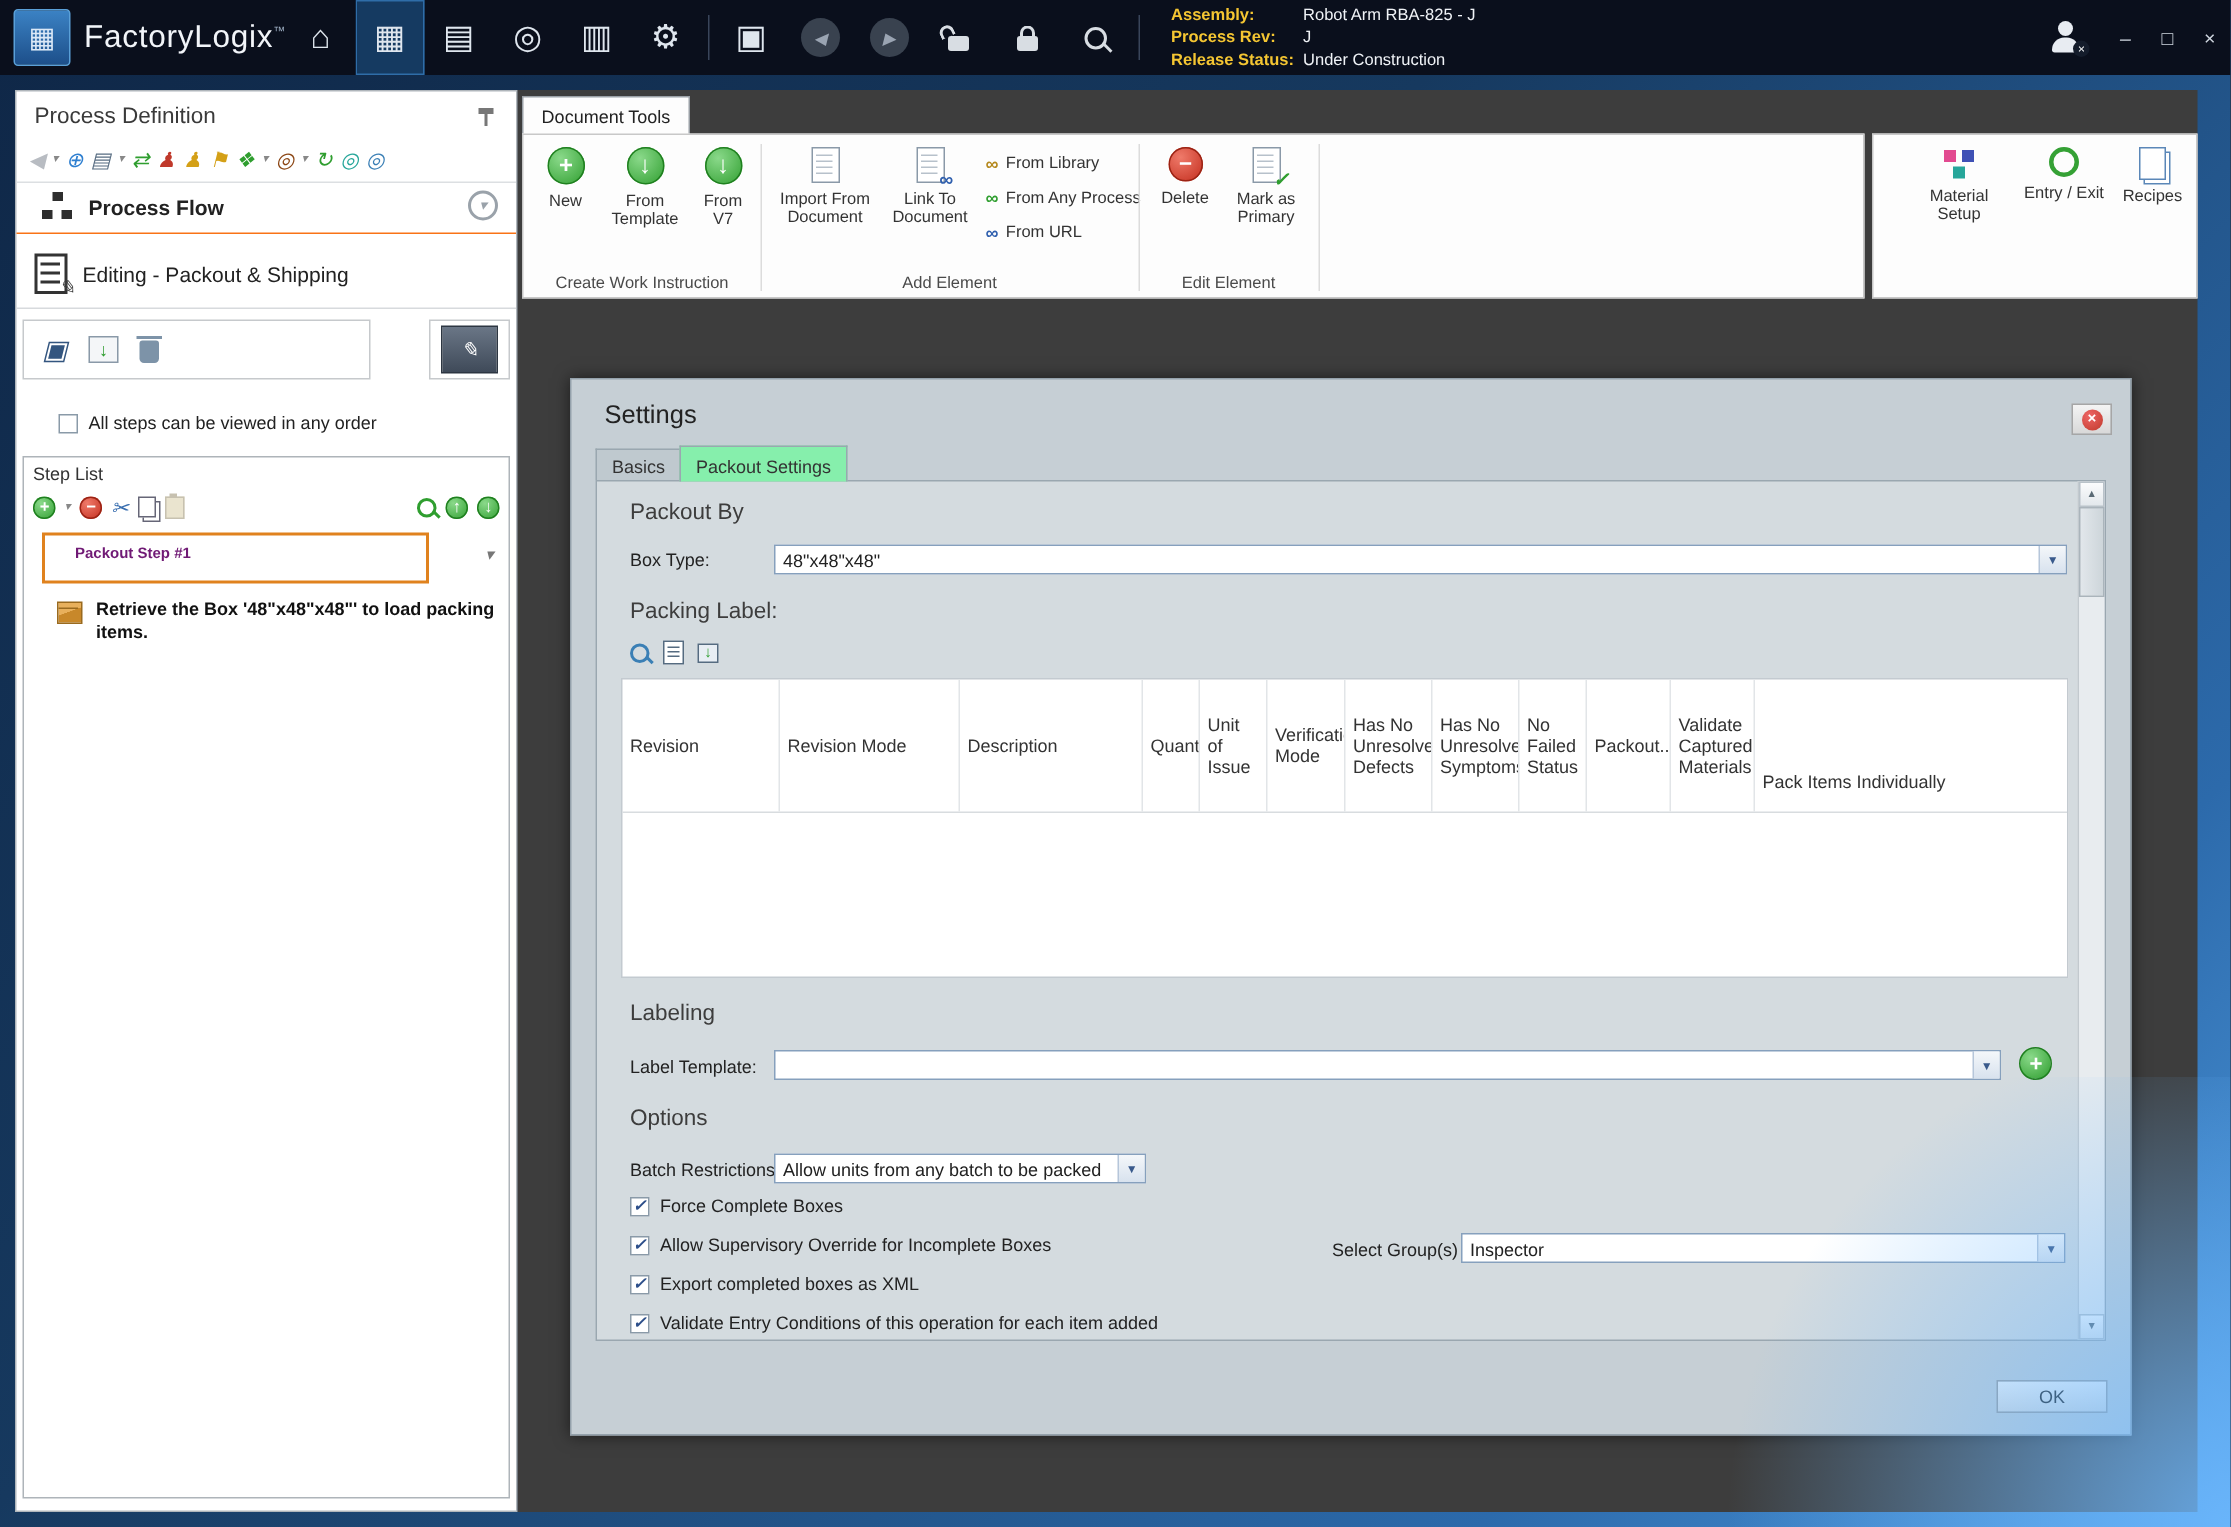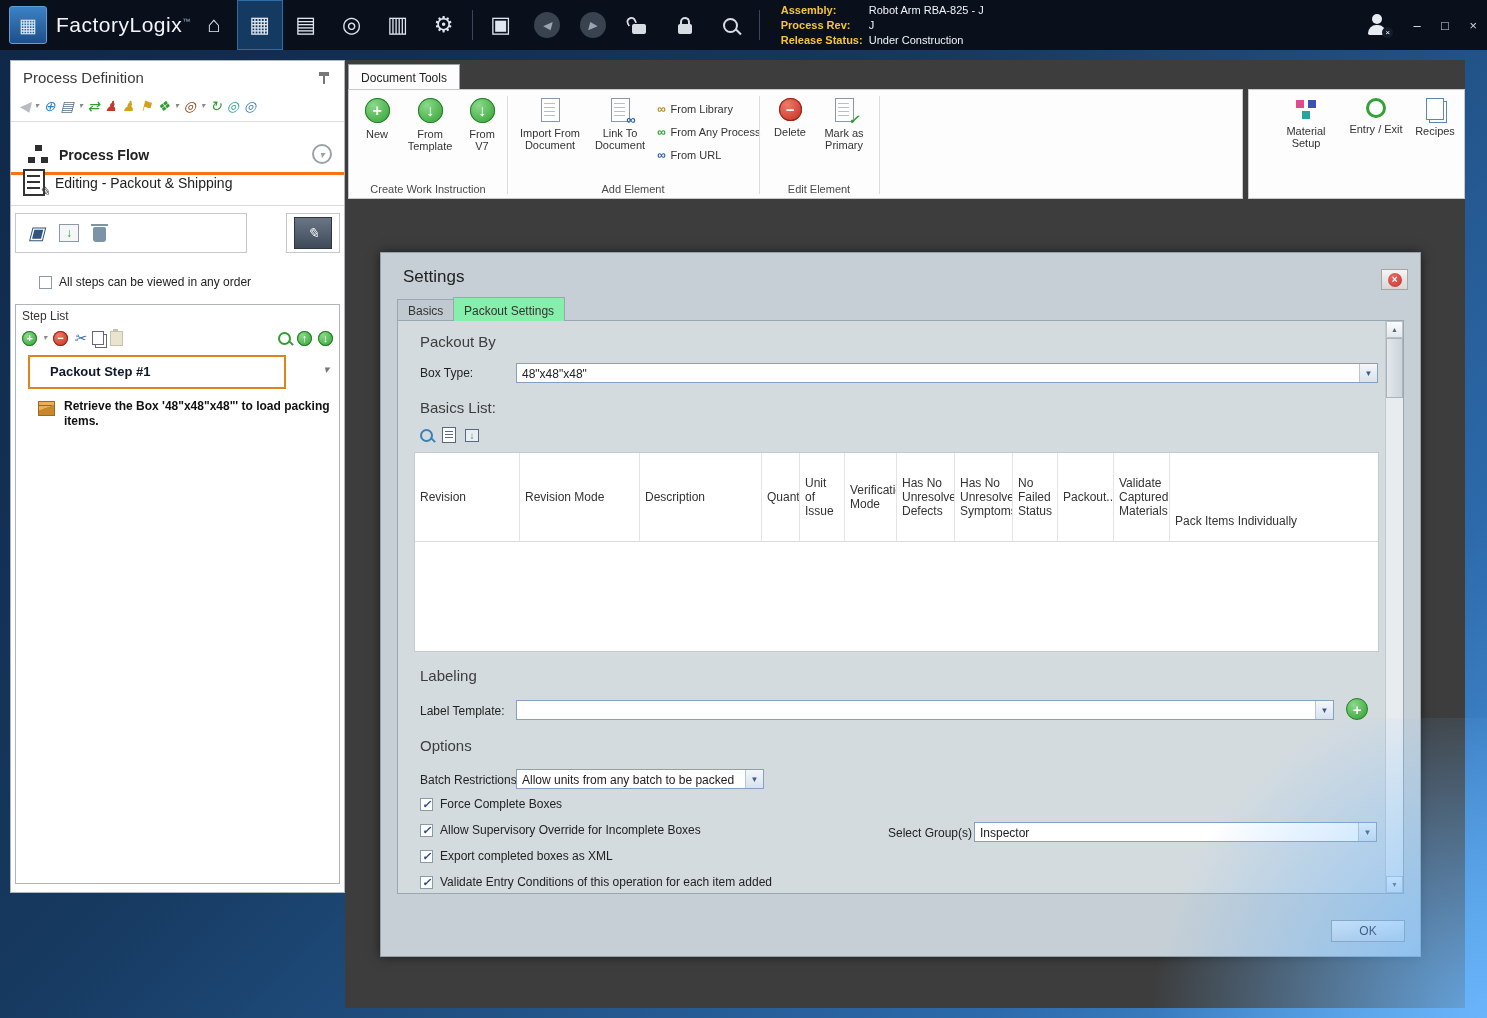--- a/index.html
+++ b/index.html
@@ -28,31 +28,31 @@
   .asm-label{color:#f5c632;font-weight:bold;width:88px;}
   .asm-val{color:#f0f3f7;}
   .tb-right{margin-left:auto;display:flex;align-items:center;height:50px;}
   .person{position:relative;width:24px;height:22px;margin-right:14px;}
   .person::before{content:"";position:absolute;left:7px;top:0;width:10px;height:10px;border-radius:50%;background:#e8ecf2;}
   .person::after{content:"";position:absolute;left:3px;top:11px;width:18px;height:10px;border-radius:9px 9px 2px 2px;background:#e8ecf2;}
   .person .badge{position:absolute;right:-4px;bottom:-2px;width:11px;height:11px;border-radius:50%;background:#141c2b;color:#fff;
     font-size:8px;line-height:11px;text-align:center;z-index:2;}
   .win-btn{width:28px;height:50px;display:flex;align-items:center;justify-content:center;color:#cfd6df;font-size:13px;}
   
-  .sidebar{position:absolute;left:10px;top:60px;width:335px;height:833px;background:#fff;border:1px solid #b0b6bb;box-sizing:border-box;font-size:12px;color:#333;}
+  .sidebar{position:absolute;left:10px;top:60px;width:335px;height:948px;background:#fff;border:1px solid #b0b6bb;box-sizing:border-box;font-size:12px;color:#333;}
   .sb-title{position:absolute;left:12px;top:8px;font-size:15px;color:#3a3a3a;}
   .pin{position:absolute;right:14px;top:10px;width:12px;height:14px;}
   .pin::before{content:"";position:absolute;left:1px;top:1px;width:10px;height:4px;background:#777;}
   .pin::after{content:"";position:absolute;left:5px;top:5px;width:2px;height:8px;background:#777;}
   .sb-toolbar{position:absolute;left:8px;top:34px;right:8px;height:22px;display:flex;align-items:center;gap:5px;}
   .mi{font-size:14px;line-height:16px;}
   .mi.caret{font-size:8px;color:#888;}
   .mi.dis{color:#b8bcc2;}
   .divider{position:absolute;left:0;right:0;height:1px;background:#dcdfe2;}
-  .pf-row{position:absolute;left:0;right:0;top:77px;height:34px;border-bottom:3px solid #f97316;}
+  .pf-row{position:absolute;left:0;right:0;top:60px;height:34px;border-bottom:1px solid #f97316;}
   .orgchart{position:absolute;left:16px;top:6px;width:22px;height:22px;}
   .orgchart::before{content:"";position:absolute;left:8px;top:1px;width:7px;height:6px;background:#2e2e2e;}
   .orgchart::after{content:"";position:absolute;left:1px;top:13px;width:7px;height:6px;background:#2e2e2e;box-shadow:13px 0 0 #2e2e2e;}
   .pf-label{position:absolute;left:48px;top:9px;font-size:14px;font-weight:bold;color:#222;}
   .circle-chev{position:absolute;right:12px;top:6px;width:20px;height:20px;border:2px solid #9aa2aa;border-radius:50%;
     display:flex;align-items:center;justify-content:center;color:#9aa2aa;font-size:10px;box-sizing:border-box;}
   .edit-row{position:absolute;left:0;right:0;top:100px;height:44px;border-bottom:1px solid #d7dadd;}
   .checklist{position:absolute;left:12px;top:8px;width:22px;height:27px;background:#fff;border:2px solid #333;box-sizing:border-box;}
   .checklist::before{content:"";position:absolute;left:2px;top:4px;width:13px;height:2px;background:#333;box-shadow:0 6px 0 #333,0 12px 0 #333;}
   .checklist .pencil{position:absolute;right:-7px;bottom:-5px;font-size:13px;color:#444;}
@@ -75,21 +75,21 @@
     align-items:center;justify-content:center;font-size:11px;font-weight:bold;box-shadow:inset 0 0 0 1px #1f7f1f;}
   .rc{width:15px;height:15px;border-radius:50%;background:radial-gradient(circle at 35% 30%,#ef7a6a,#c22c1c);color:#fff;display:flex;
     align-items:center;justify-content:center;font-size:11px;font-weight:bold;box-shadow:inset 0 0 0 1px #9a2314;}
   .icon-copy{position:relative;width:10px;height:12px;background:#fff;border:1px solid #667;box-shadow:3px 3px 0 -1px #fff,3px 3px 0 0 #667;}
   .icon-paste{position:relative;width:11px;height:13px;background:#d9cfa8;border:1px solid #9a9070;opacity:.55;}
   .icon-paste::before{content:"";position:absolute;left:2px;top:-3px;width:5px;height:3px;background:#9a9070;}
   .mag-g{width:9px;height:9px;border:2px solid #2f9e2f;border-radius:50%;position:relative;}
   .mag-g::after{content:"";position:absolute;width:6px;height:2px;background:#2f9e2f;transform:rotate(45deg);right:-5px;bottom:-1px;}
   .sl-spacer{flex:1;}
   .sl-selected{position:absolute;left:12px;top:50px;width:258px;height:34px;border:2px solid #e0821e;background:#fff;box-sizing:border-box;}
-  .step-name{position:absolute;left:20px;top:7px;font-size:13px;font-weight:bold;color:#0f172a;white-space:nowrap;}
+  .step-name{position:absolute;left:20px;top:7px;font-size:10px;font-weight:bold;color:#701a75;white-space:nowrap;}
   .sl-chev{position:absolute;right:10px;top:58px;font-size:11px;color:#777;}
   .sl-step{position:absolute;left:12px;top:94px;right:8px;}
   .cube{position:absolute;left:10px;top:2px;width:15px;height:13px;background:linear-gradient(160deg,#e8b05c 45%,#c8882a 46%);border:1px solid #9a6a1e;}
   .cube::before{content:"";position:absolute;left:0;top:3px;width:13px;height:1px;background:#9a6a1e;}
   .step-instr{display:block;margin-left:36px;width:268px;font-size:12px;font-weight:bold;color:#111;line-height:15px;}
   
   .main{position:absolute;left:345px;top:60px;width:1120px;height:948px;background:#3d3d3d;}
   .doc-tab{position:absolute;left:3px;top:4px;width:110px;height:25px;background:#fdfdfd;border:1px solid #9aa0a6;border-bottom:none;
     display:flex;align-items:center;justify-content:center;font-size:12px;color:#222;}
   .ribbon{position:absolute;left:3px;top:29px;width:895px;height:110px;background:#fdfdfd;border:1px solid #c8c8c8;box-sizing:border-box;}
@@ -407,21 +407,21 @@
       <div class="dlg-panel">
         <div class="panel-h" style="left:22px;top:12px">Packout By</div>
         <div class="lbl" style="left:22px;top:45px">Box Type:</div>
         <div class="combo" style="left:118px;top:42px;width:862px">
           <span class="val">48"x48"x48"</span>
           <span class="btn">
               <i>▼</i>
             </span>
         </div>
 
-        <div class="panel-h" style="left:22px;top:78px">Basics List:</div>
+        <div class="panel-h" style="left:22px;top:78px">Packing Label:</div>
         <div class="pl-icons">
           <span class="mini-find"></span>
           <span class="mini-list"></span>
           <span class="mini-box">
               <i>↓</i>
             </span>
         </div>
 
         <div class="ptable">
           <div class="hdr">

